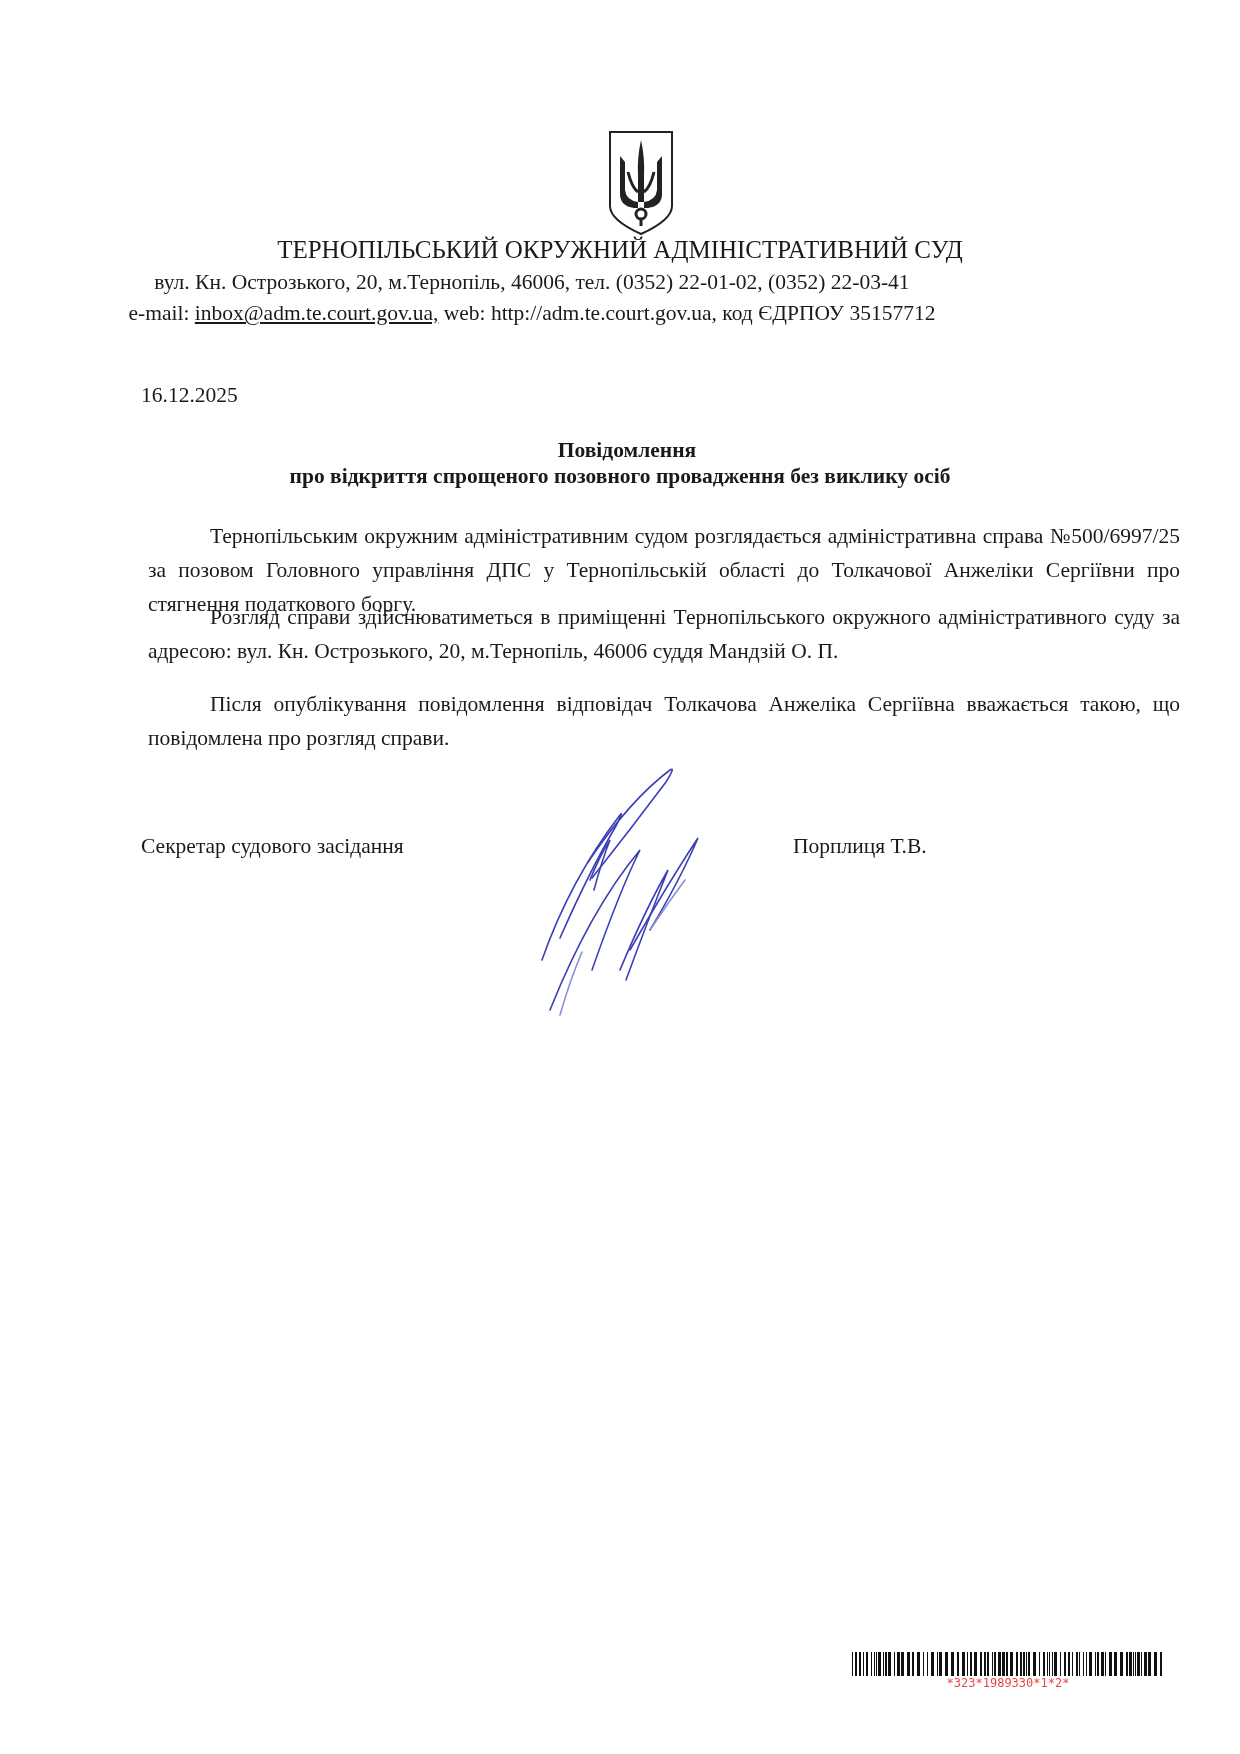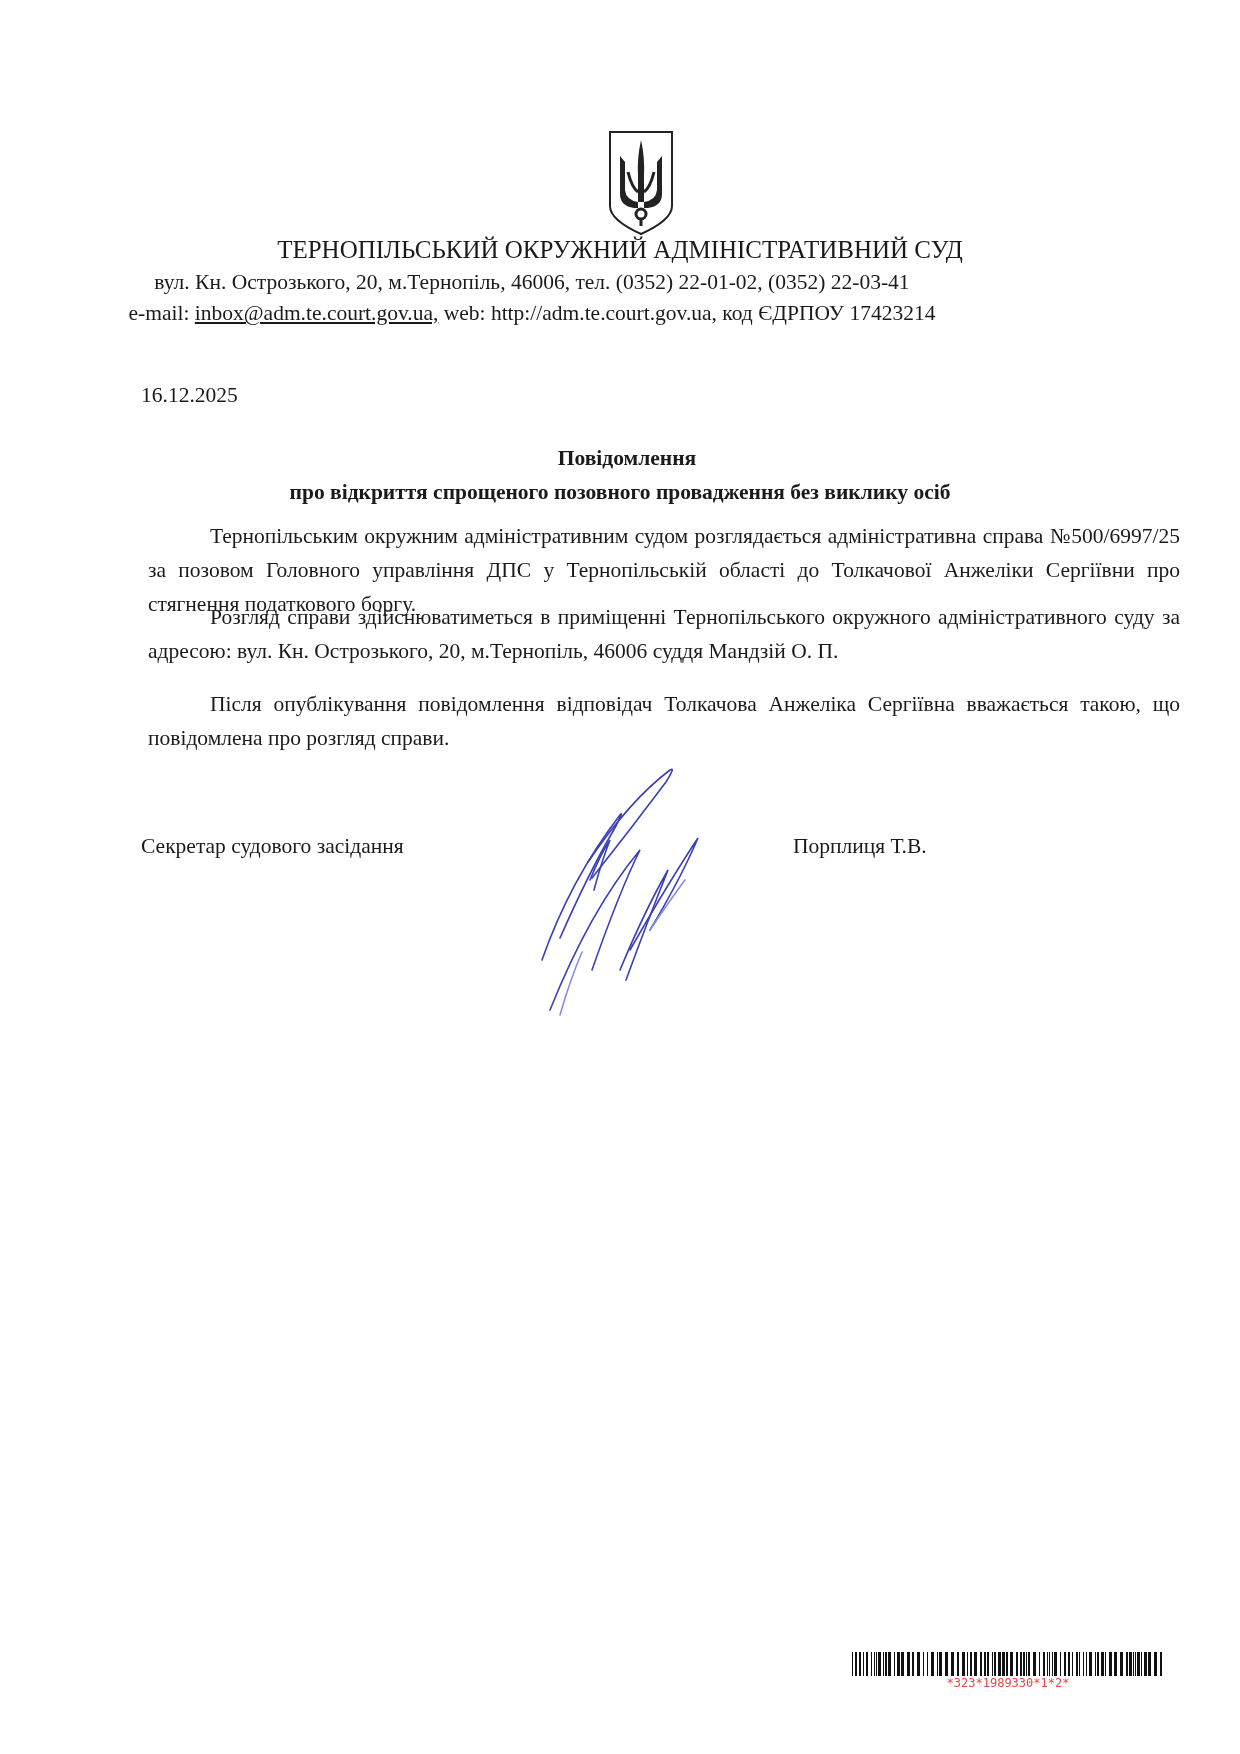--- a/index.html
+++ b/index.html
@@ -9,22 +9,22 @@
   }
   .abs { position: absolute; }
   .emblem { left: 606px; top: 128px; width: 70px; height: 110px; }
   .court-name { left: 0; width: 1240px; top: 236px; text-align: center; font-size: 25px; letter-spacing: 0px; box-sizing: border-box; }
   .addr-line { left: 0; width: 1040px; text-align: center; font-size: 21.5px; padding-left: 24px; box-sizing: border-box; }
   .addr-1 { top: 270px; }
   .addr-2 { top: 301px; }
   .addr-2 .link { text-decoration: underline; }
   .date { left: 141px; top: 383px; font-size: 21.5px; }
   .title { left: 0; width: 1240px; text-align: center; font-weight: bold; font-size: 21.5px; }
-  .title-1 { top: 438px; padding-left: 14px; box-sizing: border-box; margin-top: 8px; }
-  .title-2 { top: 480px; box-sizing: border-box; }
+  .title-1 { top: 438px; padding-left: 14px; box-sizing: border-box; }
+  .title-2 { top: 464px; box-sizing: border-box; }
   .para { left: 148px; width: 1032px; font-size: 21.5px; line-height: 34px; text-align: justify; }
   .para .indent { display: inline-block; width: 62px; }
   .p1 { top: 519px; }
   .p2 { top: 600px; }
   .p3 { top: 687px; }
   .sig-role { left: 141px; top: 834px; font-size: 21.5px; }
   .sig-name { left: 793px; top: 834px; font-size: 21.5px; }
   .signature { left: 530px; top: 760px; width: 200px; height: 260px; }
   .barcode { left: 852px; top: 1652px; width: 312px; height: 24px; }
   .barcode-text { left: 852px; width: 312px; top: 1676px; text-align: center; font-family: "DejaVu Sans Mono", monospace; font-size: 12px; color: #ef4444; }
@@ -39,21 +39,21 @@
   <path d="M56 28 L56 66 Q56 78 42 80 L38 80 L38 74 Q50 72 51 62 L51 34 Z" fill="#222"></path>
   <path d="M22 44 Q26 60 32 64" fill="none" stroke="#222" stroke-width="3"></path>
   <path d="M48 44 Q44 60 38 64" fill="none" stroke="#222" stroke-width="3"></path>
   <circle cx="35" cy="86" r="5" fill="none" stroke="#222" stroke-width="3"></circle>
   <path d="M35 91 L35 98" stroke="#222" stroke-width="3"></path>
 </svg>
 
 <div class="abs court-name">ТЕРНОПІЛЬСЬКИЙ ОКРУЖНИЙ АДМІНІСТРАТИВНИЙ СУД</div>
 <div class="abs addr-line addr-1">вул. Кн. Острозького, 20, м.Тернопіль,  46006, тел. (0352) 22-01-02, (0352) 22-03-41</div>
 <div class="abs addr-line addr-2">
-  <span>e-mail: </span><span class="link">inbox@adm.te.court.gov.ua,</span><span> web: http://adm.te.court.gov.ua, код ЄДРПОУ 17423214</span>
+  <span>e-mail: </span><span class="link">inbox@adm.te.court.gov.ua,</span><span> web: http://adm.te.court.gov.ua, код ЄДРПОУ 35157712</span>
 </div>
 
 <div class="abs date">16.12.2025</div>
 
 <div class="abs title title-1">Повідомлення</div>
 <div class="abs title title-2">про відкриття спрощеного позовного провадження без виклику осіб</div>
 
 <div class="abs para p1"><span class="indent"></span><span>Тернопільським окружним адміністративним судом розглядається адміністративна справа №500/6997/25 за позовом Головного управління ДПС у Тернопільській області до Толкачової Анжеліки Сергіївни про стягнення податкового боргу.</span></div>
 <div class="abs para p2"><span class="indent"></span><span>Розгляд справи здійснюватиметься в приміщенні Тернопільського окружного адміністративного суду за адресою: вул. Кн. Острозького, 20, м.Тернопіль, 46006 суддя  Мандзій О. П.</span></div>
 <div class="abs para p3"><span class="indent"></span><span>Після опублікування повідомлення відповідач Толкачова Анжеліка Сергіївна вважається такою, що повідомлена про розгляд справи.</span></div>

